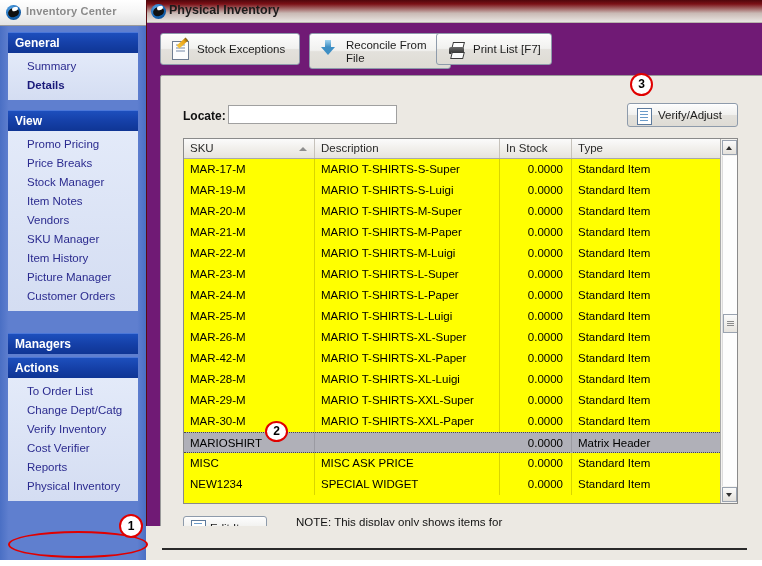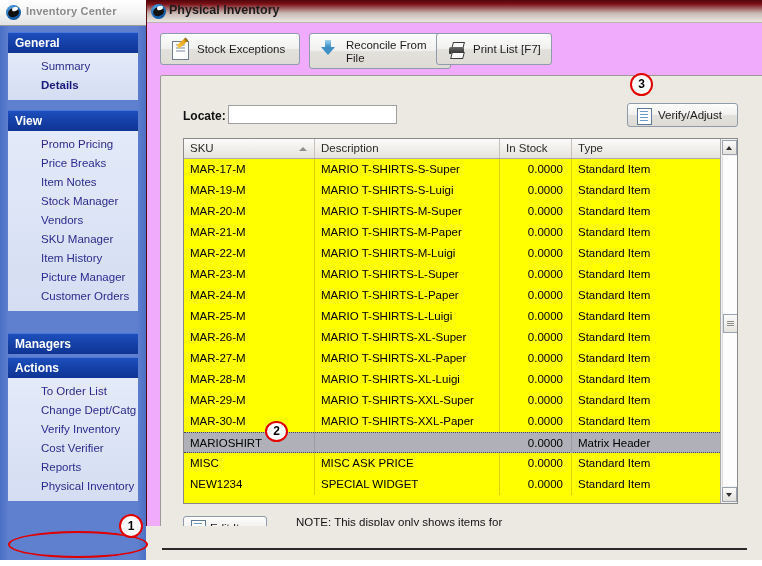--- a/index.html
+++ b/index.html
@@ -92,21 +92,21 @@
     color: #ffffff;
     font-size: 12px;
     font-weight: bold;
     padding-left: 7px;
     box-sizing: border-box;
     border-top: 1px solid #4a76d8;
   }
   .nav-items {
     background: #dbe4f7;
     background: linear-gradient(to bottom,#e3eaf9 0%,#d4ddf2 100%);
-    padding: 4px 0 5px 14px;
+    padding: 4px 0 5px 0;
   }
   .nav-item {
     height: 19px;
     line-height: 19px;
     font-size: 11.5px;
     color: #2b2b8f;
     padding-left: 19px;
     white-space: nowrap;
     cursor: pointer;
   }
@@ -136,21 +136,21 @@
     color: #1b1b1b;
     white-space: nowrap;
   }
   #main-logo { left: 4px; top: 4px; }
 
   #main-body {
     position: absolute;
     left: 0; top: 22px;
     width: 616px;
     height: 538px;
-    background: #f0abfc;
+    background: #701a75;
     border-top: 1px solid #b9b5ad;
     box-sizing: border-box;
   }
 
   
   .tbtn {
     position: absolute;
     background: linear-gradient(to bottom,#fdfdfd 0%,#f1f1ef 48%,#e3e1dc 52%,#dedbd4 100%);
     border: 1px solid #8e9bab;
     border-radius: 3px;
@@ -513,22 +513,22 @@
         </div>
       </div>
 
       <div class="nav-gap"></div>
 
       <div class="nav-group">
         <div class="nav-header">View</div>
         <div class="nav-items">
           <div class="nav-item">Promo Pricing</div>
           <div class="nav-item">Price Breaks</div>
+          <div class="nav-item">Stock Manager</div>
           <div class="nav-item">Item Notes</div>
-          <div class="nav-item">Stock Manager</div>
           <div class="nav-item">Vendors</div>
           <div class="nav-item">SKU Manager</div>
           <div class="nav-item">Item History</div>
           <div class="nav-item">Picture Manager</div>
           <div class="nav-item">Customer Orders</div>
         </div>
       </div>
 
       <div class="nav-gap" style="height:22px"></div>
 
@@ -656,21 +656,21 @@
               <div class="cell c-stock">0.0000</div>
               <div class="cell c-type">Standard Item</div>
             </div>
             <div class="row">
               <div class="cell c-sku">MAR-26-M</div>
               <div class="cell c-desc">MARIO T-SHIRTS-XL-Super</div>
               <div class="cell c-stock">0.0000</div>
               <div class="cell c-type">Standard Item</div>
             </div>
             <div class="row">
-              <div class="cell c-sku">MAR-27-M</div>
+              <div class="cell c-sku">MAR-42-M</div>
               <div class="cell c-desc">MARIO T-SHIRTS-XL-Paper</div>
               <div class="cell c-stock">0.0000</div>
               <div class="cell c-type">Standard Item</div>
             </div>
             <div class="row">
               <div class="cell c-sku">MAR-28-M</div>
               <div class="cell c-desc">MARIO T-SHIRTS-XL-Luigi</div>
               <div class="cell c-stock">0.0000</div>
               <div class="cell c-type">Standard Item</div>
             </div>

